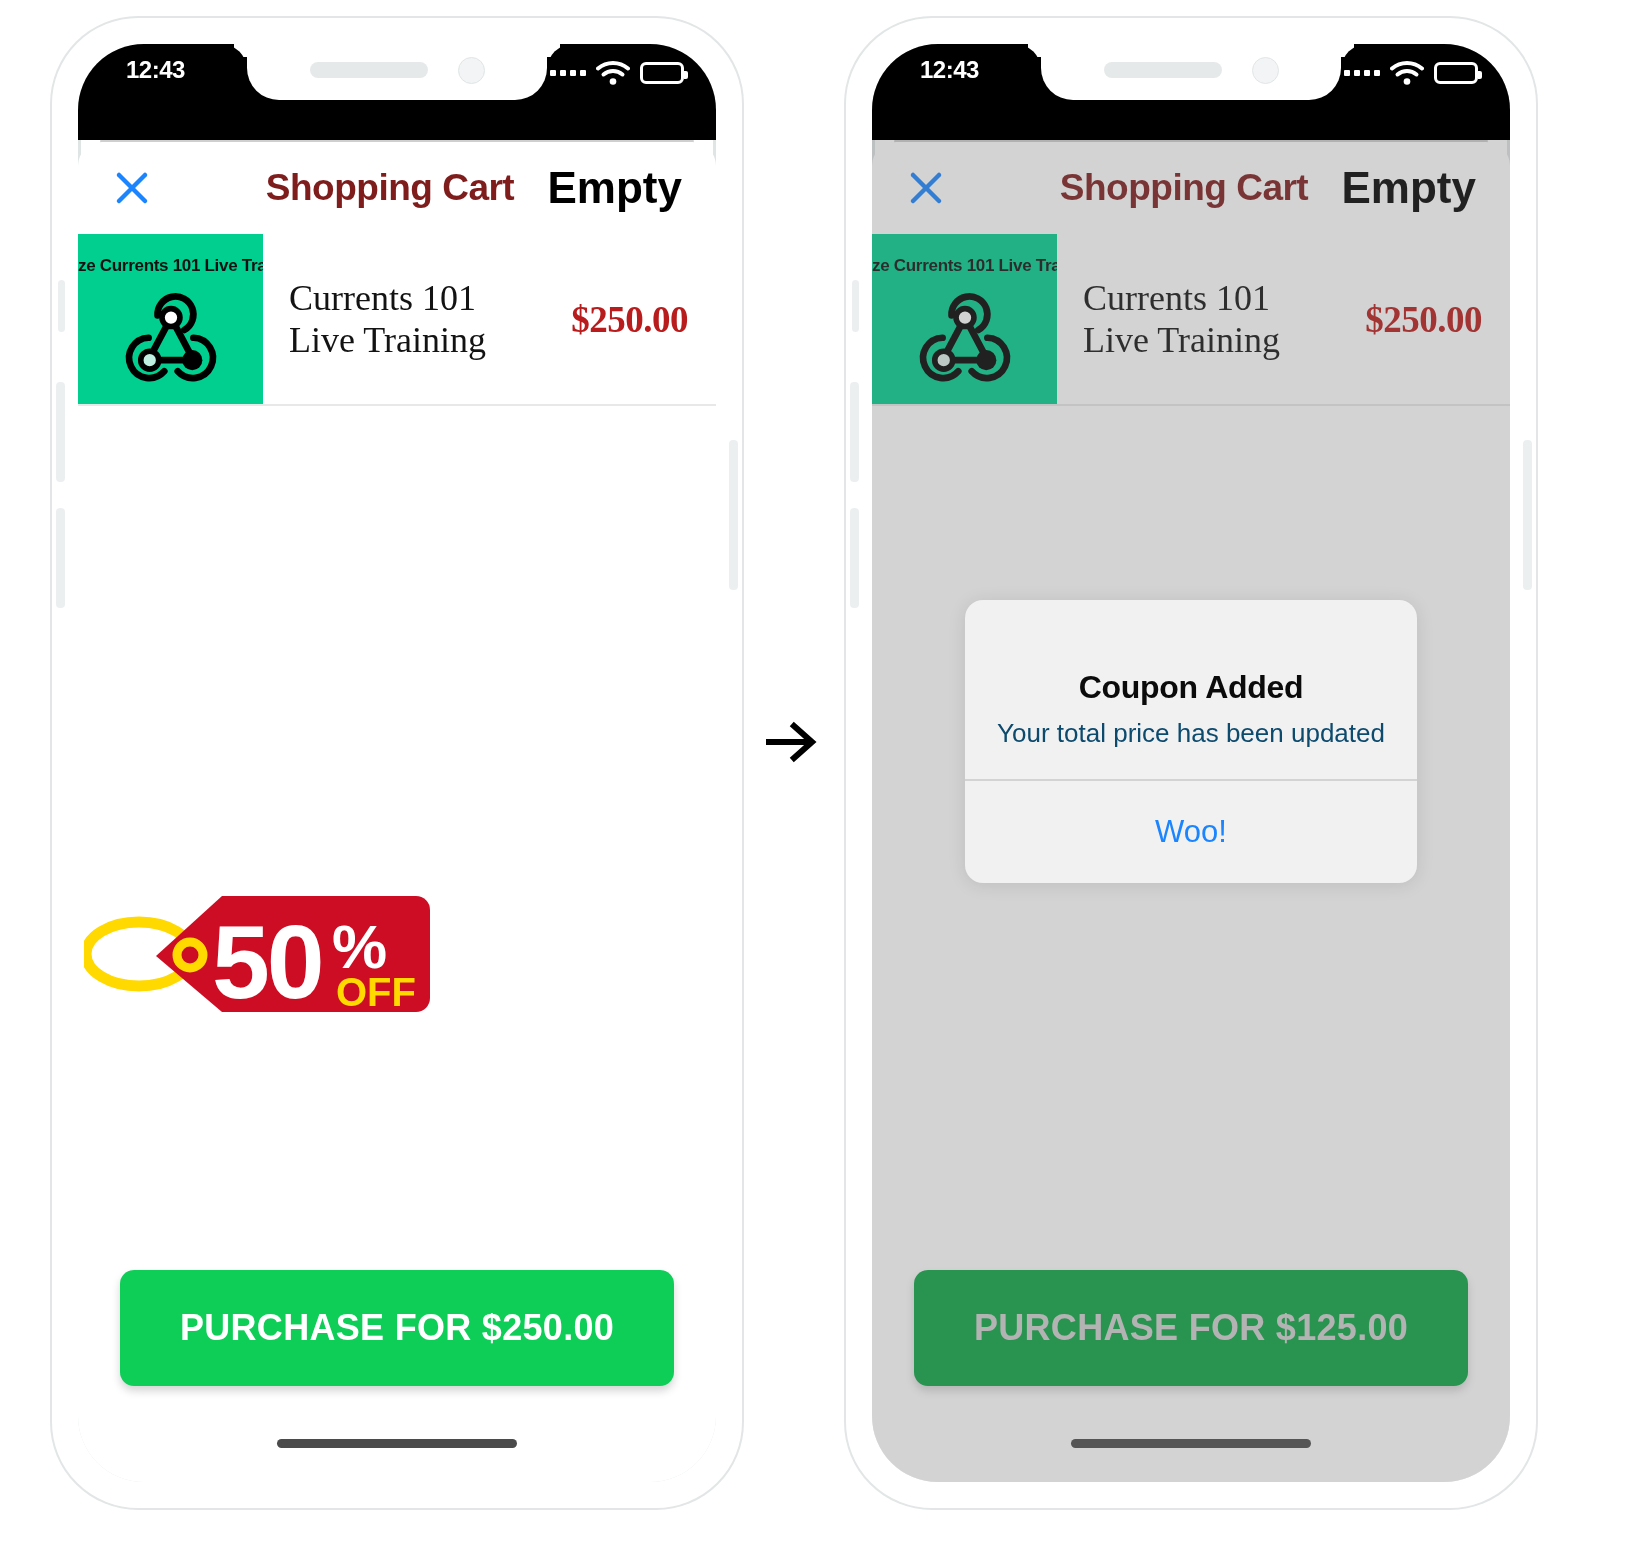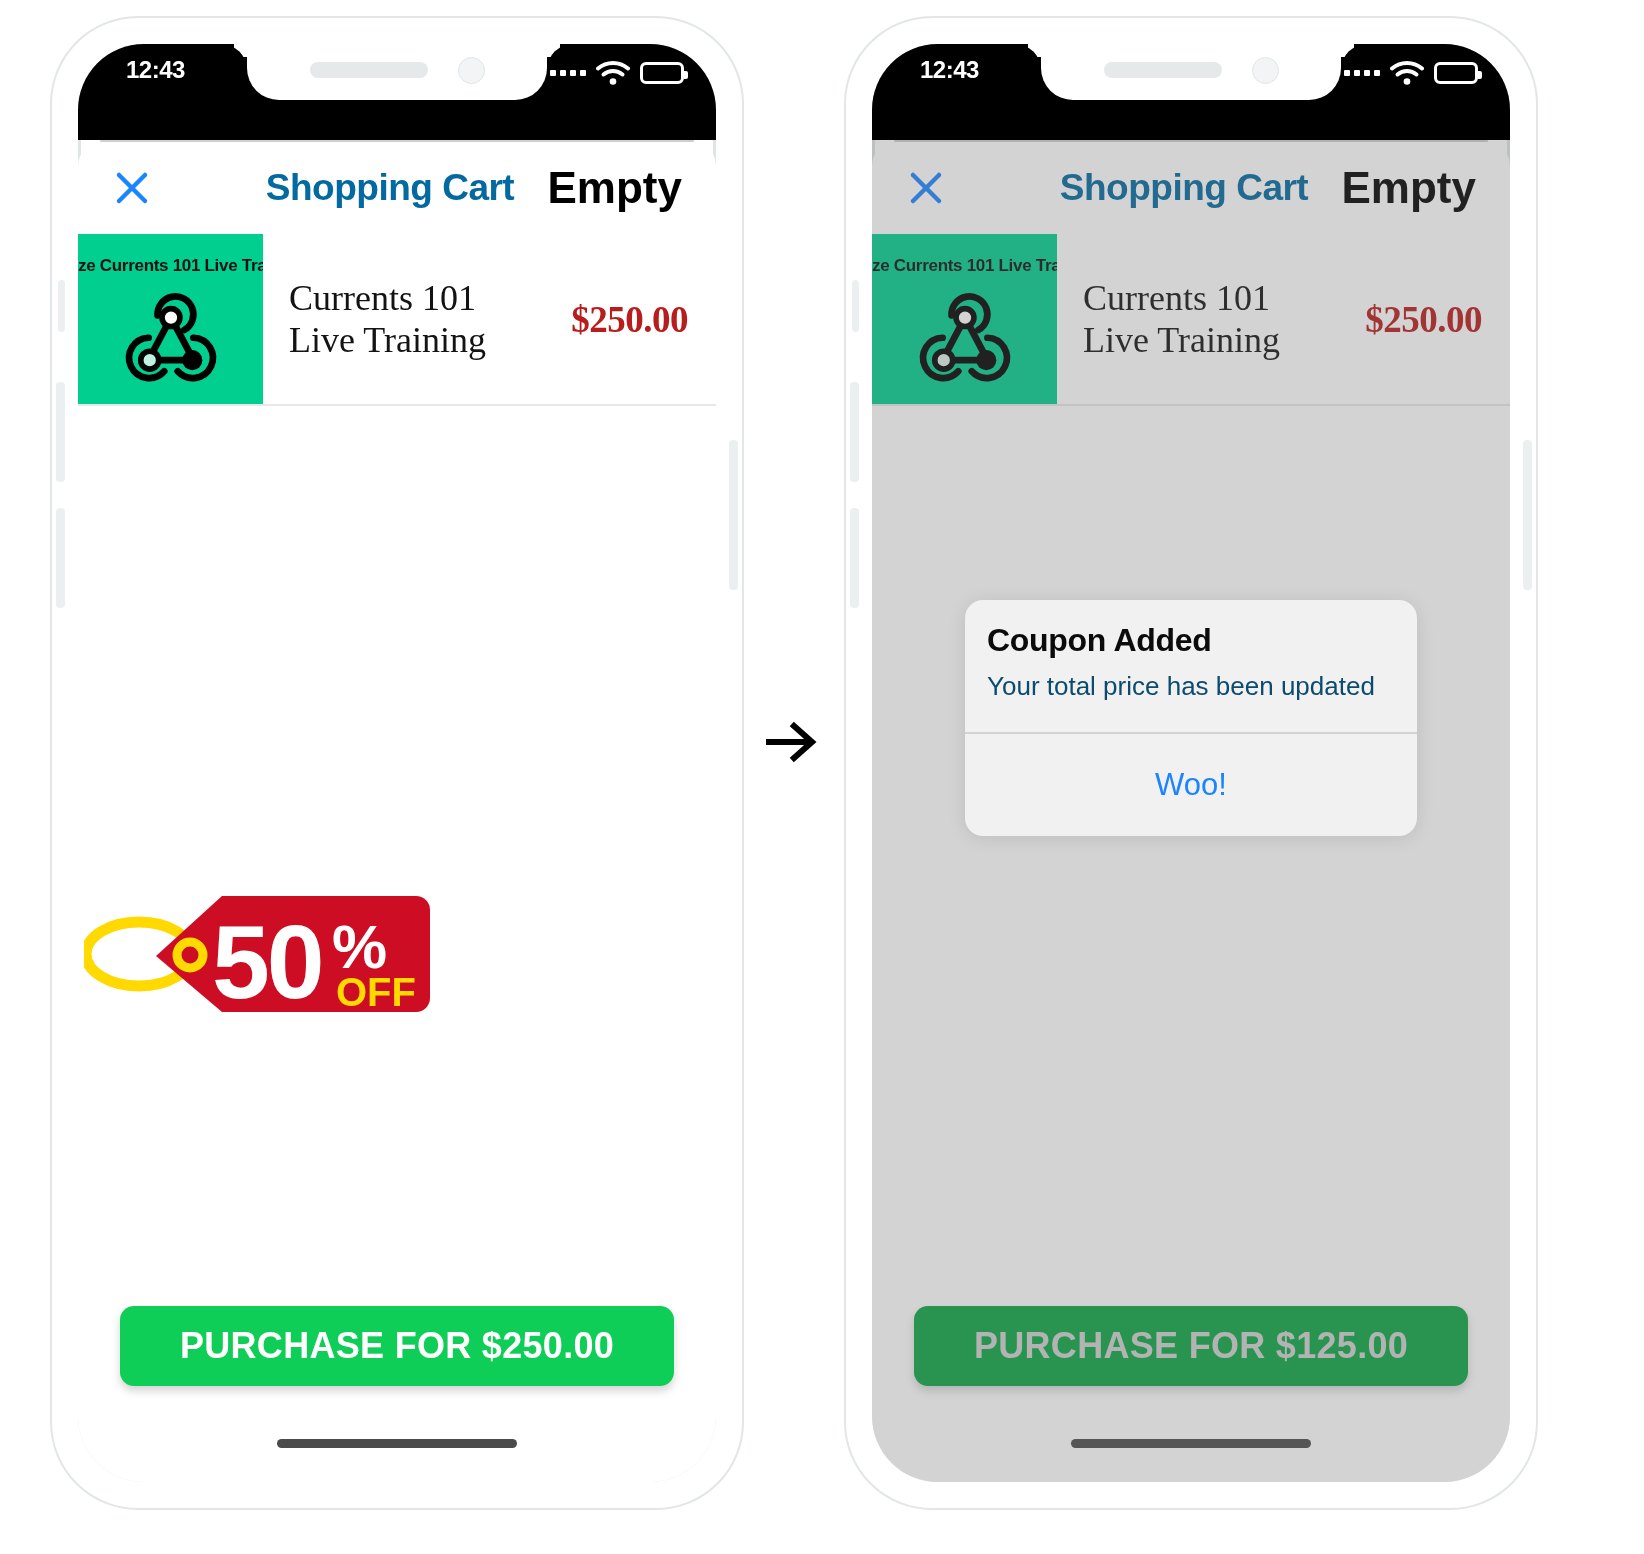--- a/index.html
+++ b/index.html
@@ -187,21 +187,21 @@
     width: 40px; height: 40px;
     flex: 0 0 auto;
     cursor: pointer;
   }
   .cart-title {
     position: absolute;
     left: 0; right: 14px;
     text-align: center;
     font-size: 37px;
     font-weight: bold;
-    color: #0369a1;
+    color: #7f1d1d;
     letter-spacing: -0.5px;
     pointer-events: none;
   }
   .empty-link {
     margin-left: auto;
     color: #000000;
     font-size: 44px;
     cursor: pointer;
     z-index: 2;
     font-weight: bold;
@@ -273,21 +273,21 @@
     height: 145px;
     z-index: 12;
   }
 
   
   .purchase-btn {
     position: absolute;
     left: 42px;
     right: 42px;
     bottom: 96px;
-    height: 80px;
+    height: 116px;
     background: #0ece58;
     border-radius: 14px;
     display: flex;
     align-items: center;
     justify-content: center;
     color: #ffffff;
     font-size: 36px;
     font-weight: bold;
     letter-spacing: 0.3px;
     box-shadow: 0 5px 9px rgba(0,0,0,0.17);
@@ -329,21 +329,22 @@
     top: 556px;
     width: 452px;
     background: #f1f1f1;
     border-radius: 18px;
     z-index: 25;
     overflow: hidden;
     box-shadow: 0 2px 18px rgba(0,0,0,0.10);
   }
   .alert-body {
     padding: 22px 22px 30px 22px;
-    text-align: left;
+    text-align: center;
+    margin-top: 47px;
   }
   .alert-title {
     font-size: 32px;
     font-weight: bold;
     color: #0b0b0b;
     letter-spacing: -0.3px;
   }
   .alert-msg {
     margin-top: 12px;
     font-size: 26px;

